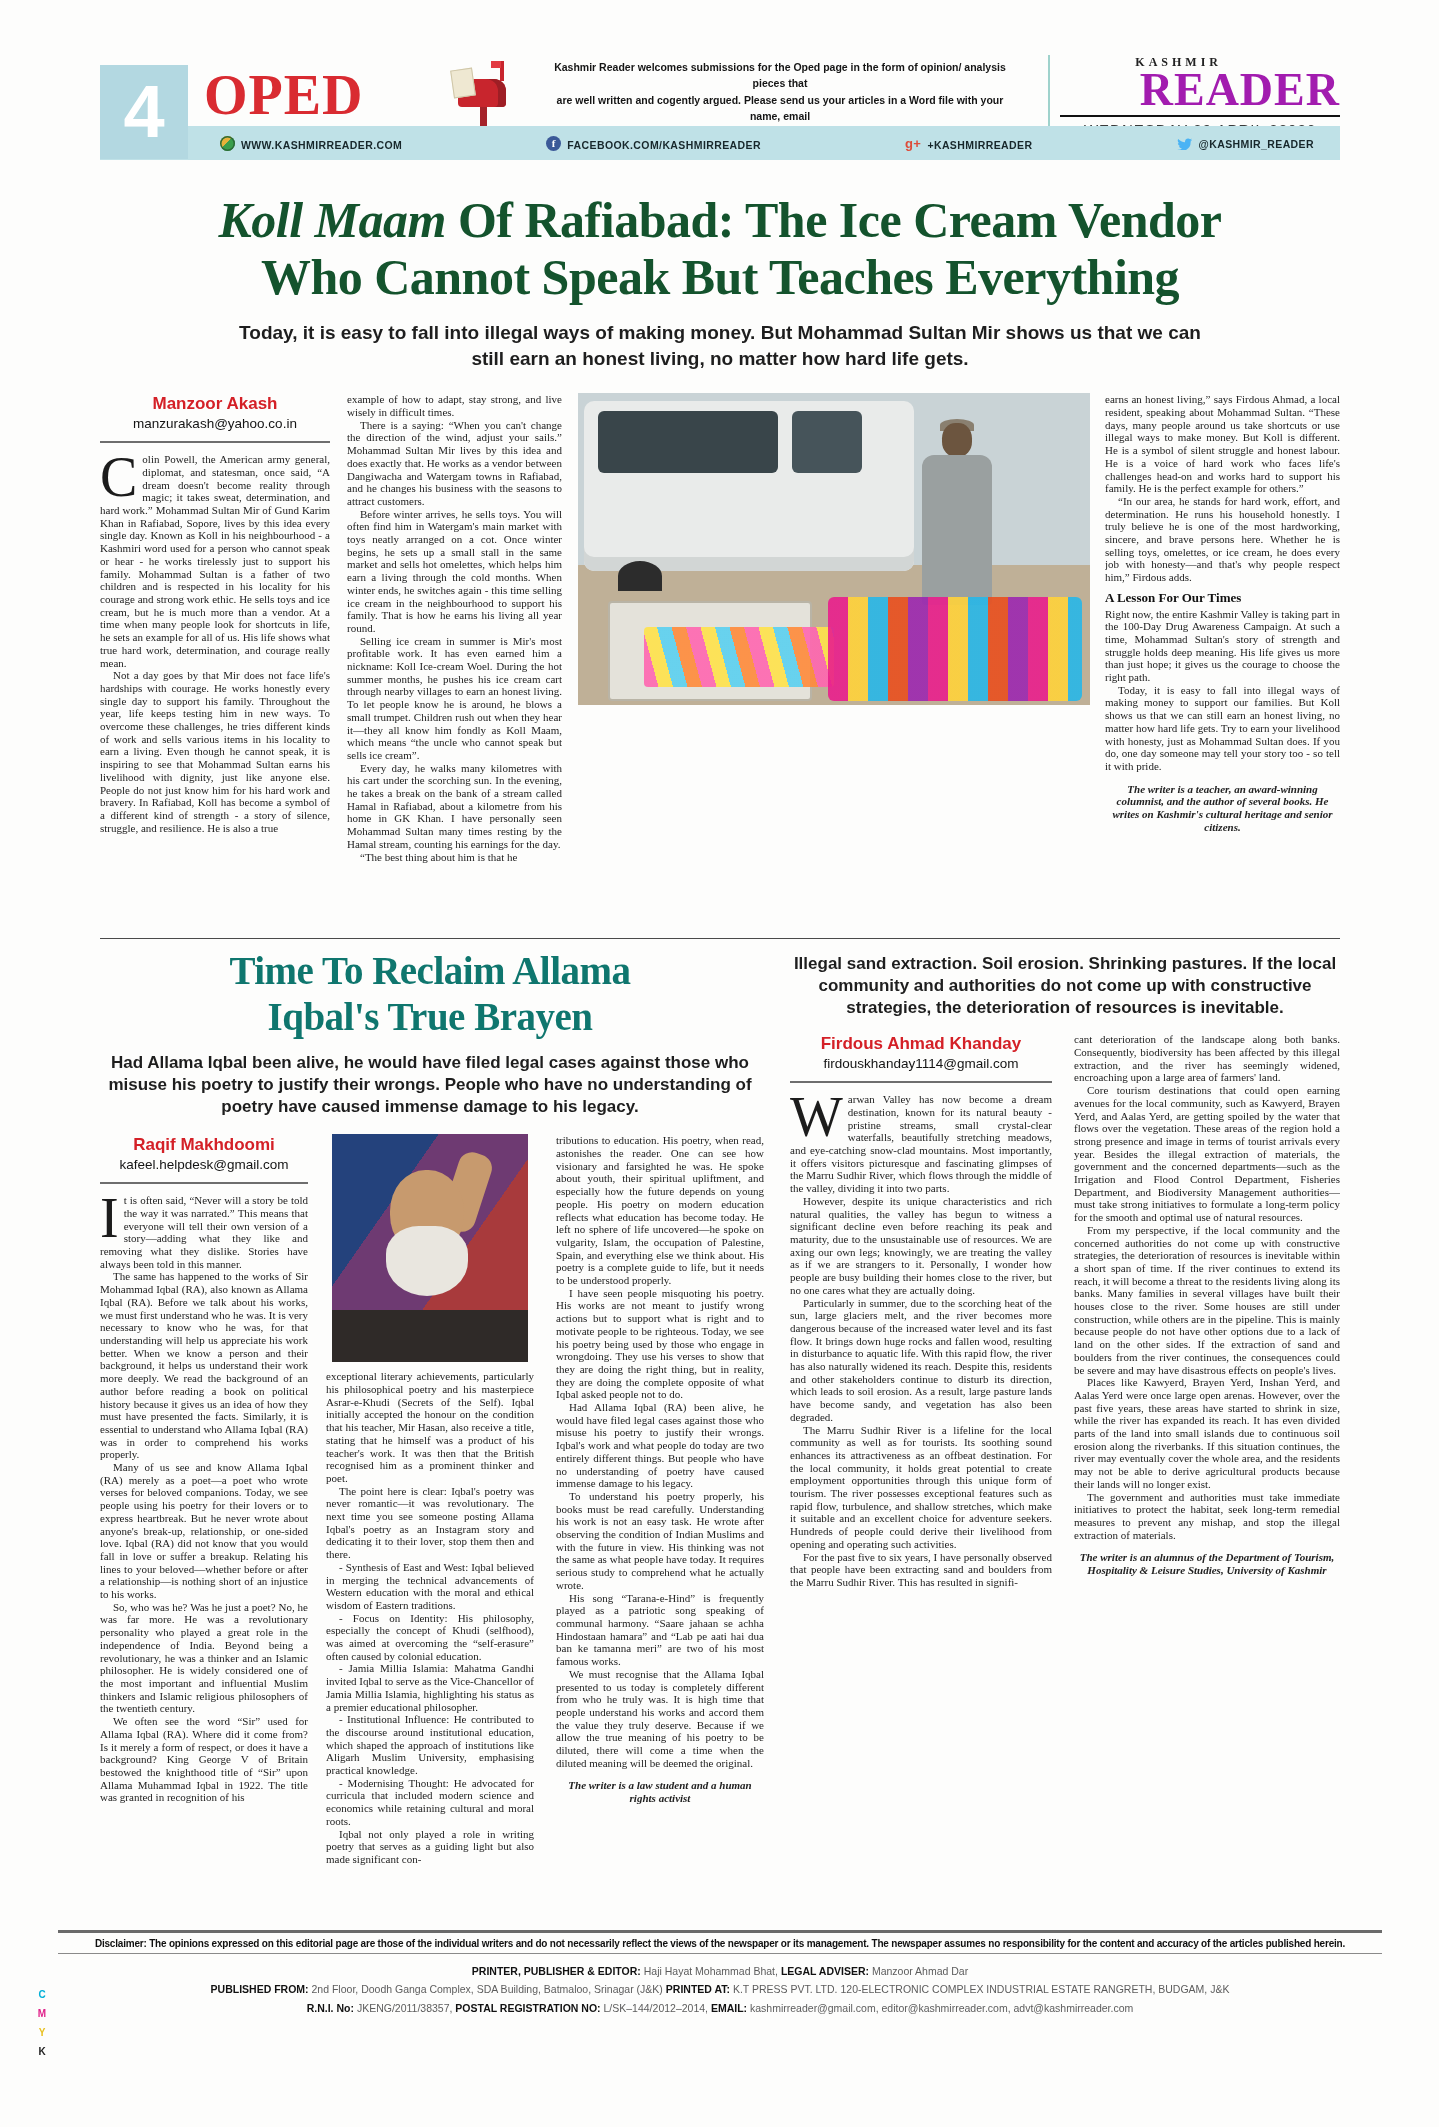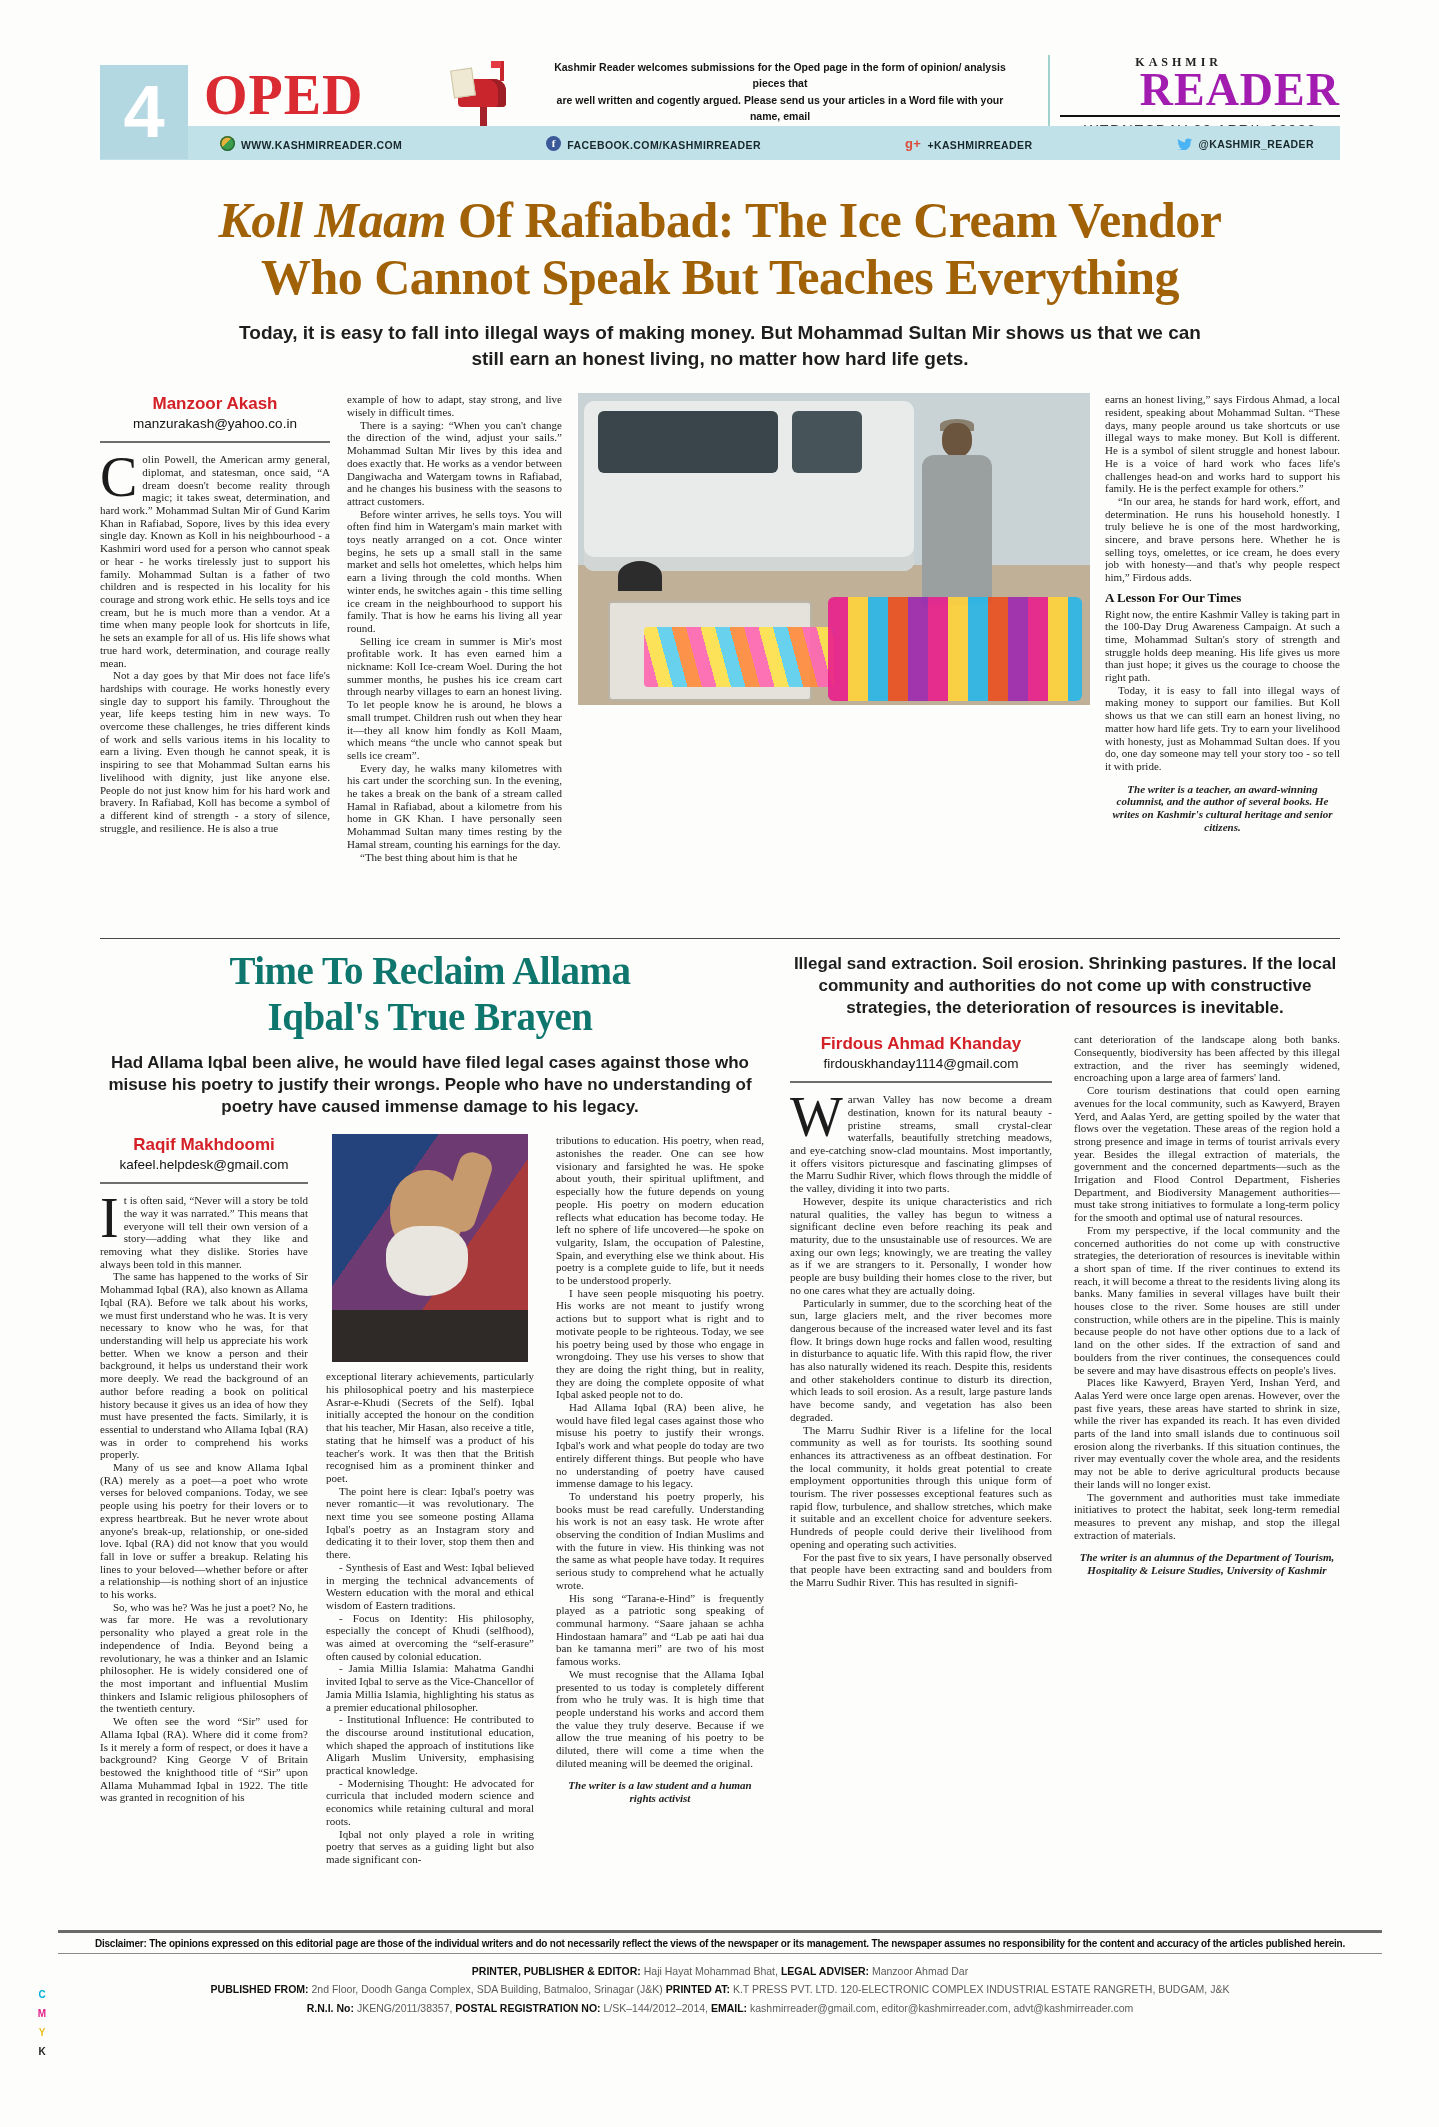--- a/index.html
+++ b/index.html
@@ -31,21 +31,21 @@
   .socialbar{position:absolute;left:100px;top:126px;width:1240px;height:34px;background:#bfe1e7;z-index:1;
              display:flex;align-items:center;justify-content:space-between;padding:0 26px 0 120px;box-sizing:border-box;
              font-family:"Liberation Sans",sans-serif;font-weight:bold;font-size:10.5px;color:#17272b;letter-spacing:.4px;}
   .soc-item{display:flex;align-items:flex-end;gap:6px;}
   .ic-globe{width:15px;height:15px;border-radius:50%;background:linear-gradient(135deg,#e8b23a 45%,#3a9e4c 45%);box-shadow:inset 0 0 0 1.5px #2c6b37;}
   .ic-fb{width:15px;height:15px;border-radius:50%;background:#3b5998;color:#fff;font-size:11px;font-weight:bold;
          display:flex;align-items:center;justify-content:center;font-family:"Liberation Serif",serif;}
   .ic-gp{color:#dd4b39;font-size:13px;font-weight:bold;font-family:"Liberation Sans",sans-serif;}
   
   .a1{position:absolute;left:100px;top:192px;width:1240px;}
-  .hl1{text-align:center;font-weight:bold;font-size:50px;line-height:57px;letter-spacing:-.5px;color:#a16207;}
+  .hl1{text-align:center;font-weight:bold;font-size:50px;line-height:57px;letter-spacing:-.5px;color:#14532d;}
   .hl1 i{font-style:italic;}
   .stand1{width:980px;margin:14px auto 0;text-align:center;font-family:"Liberation Sans",sans-serif;
           font-weight:bold;font-size:19px;line-height:1.35;color:#1e1e1e;}
   .a1body{position:relative;margin-top:22px;height:520px;}
   .bodycol{position:absolute;top:0;bottom:0;overflow:hidden;text-align:justify;font-size:11px;line-height:12.7px;color:#222;}
   .bodycol p{margin:0;text-indent:13px;}
   .bodycol p:first-child{text-indent:0;}
   .pwrap{display:contents;}
   .drop > .pwrap p:first-child::first-letter, .drop > p:first-child::first-letter{
       float:left;font-size:56px;line-height:45px;padding:2px 5px 0 0;color:#1c1c1c;}

